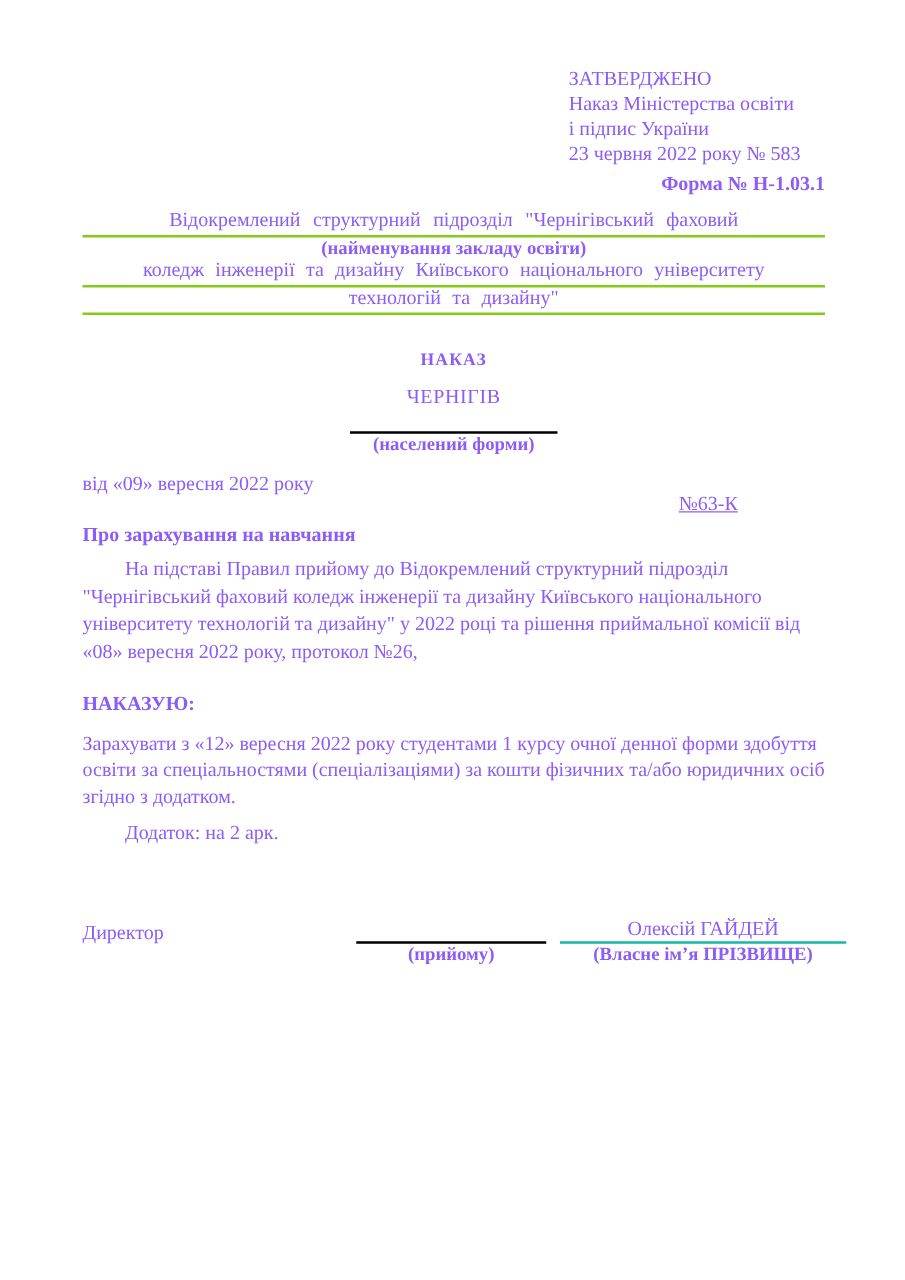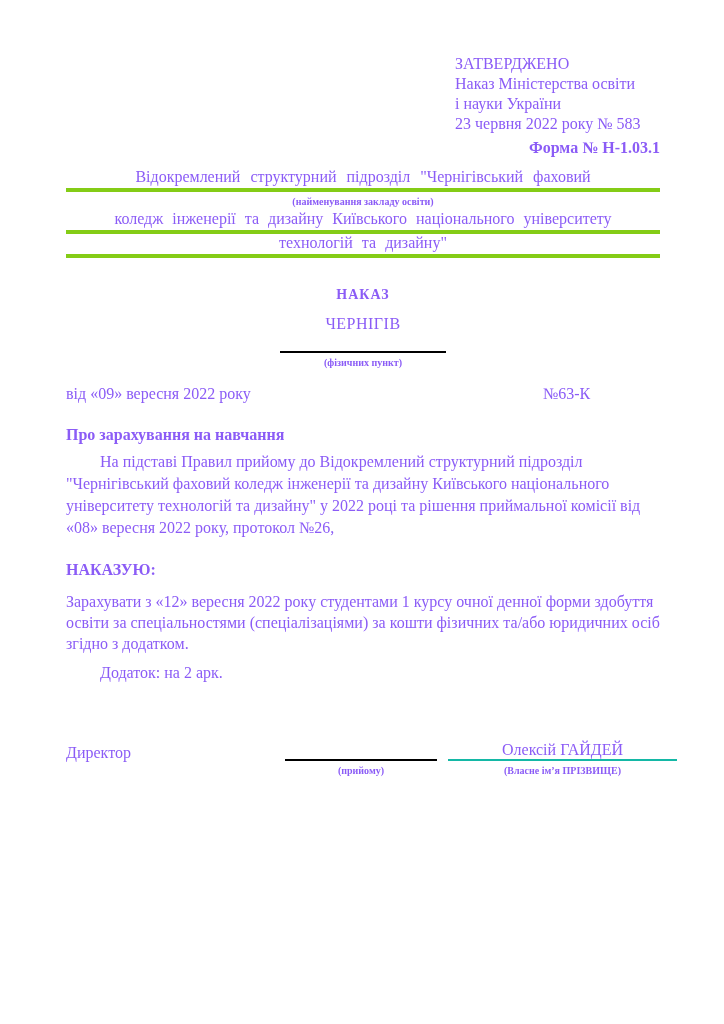--- a/index.html
+++ b/index.html
@@ -16,47 +16,47 @@
   .content{position:absolute;left:66px;top:54px;width:594px;}
 
   
   .approval{margin-left:389px;line-height:20px;}
   .approval div{white-space:nowrap;}
   .form-line{text-align:right;font-weight:bold;margin-top:4px;line-height:20px;}
 
   
   .inst-line{
     text-align:center;
-    border-bottom:4px solid #84cc16;
+    border-bottom:2px solid #84cc16;
     padding-bottom:2px;
     line-height:18px;
   }
   .inst-1{margin-top:10px;word-spacing:6px;}
   .inst-2{word-spacing:5px;}
   .inst-3{word-spacing:5px;}
   .small-caption{
     text-align:center;
-    font-size:10px;
+    font-size:15px;
     font-weight:bold;
     line-height:13px;
     padding:3px 0 2px 0;
   }
 
   .order-heading{
     text-align:center;font-weight:bold;font-size:14px;
     margin-top:26px;line-height:22px;letter-spacing:1px;
   }
   .city-block{width:166px;margin:9px auto 0 auto;}
   .city-name{
     text-align:center;border-bottom:2px solid #000;
     padding-bottom:18px;line-height:18px;letter-spacing:0.5px;
   }
 
   .date-row{position:relative;margin-top:13px;line-height:20px;height:20px;}
-  .order-no{position:absolute;left:477px;top:0;white-space:nowrap;}
+  .order-no{position:absolute;left:477px;top:16px;white-space:nowrap;text-decoration:underline;}
 
   .subject{font-weight:bold;margin-top:21px;line-height:20px;}
   .preamble{margin-top:6px;line-height:22px;text-indent:34px;text-align:left;}
   .resolve-heading{font-weight:bold;margin-top:21px;line-height:20px;}
   .resolve-text{margin-top:11px;line-height:21px;}
   .attachment{margin-top:9px;text-indent:34px;line-height:20px;}
 
   
   .sig-row{position:relative;margin-top:58px;height:48px;}
   .sig-position{position:absolute;left:0;top:2px;line-height:20px;}
@@ -72,36 +72,36 @@
 </style>
 </head>
 <body>
 
 <div class="page">
   <div class="content">
 
     <div class="approval">
       <div>ЗАТВЕРДЖЕНО</div>
       <div>Наказ Міністерства освіти</div>
-      <div>і науки України</div>
+      <div>і підпис України</div>
       <div>23 червня 2022 року № 583</div>
     </div>
 
     <div class="form-line">Форма № Н-1.03.1</div>
 
     <div class="inst-line inst-1">Відокремлений  структурний  підрозділ  "Чернігівський  фаховий</div>
     <div class="small-caption">(найменування закладу освіти)</div>
     <div class="inst-line inst-2">коледж  інженерії  та  дизайну  Київського  національного  університету</div>
     <div class="inst-line inst-3">технологій  та  дизайну"</div>
 
     <div class="order-heading">НАКАЗ</div>
 
     <div class="city-block">
       <div class="city-name">ЧЕРНІГІВ</div>
-      <div class="small-caption">(фізичних пункт)</div>
+      <div class="small-caption">(населений форми)</div>
     </div>
 
     <div class="date-row">
       <span>від «09» вересня 2022 року</span>
       <span class="order-no">№63-К</span>
     </div>
 
     <div class="subject">Про зарахування на навчання</div>
 
     <div class="preamble">На підставі Правил прийому до Відокремлений структурний підрозділ "Чернігівський фаховий коледж інженерії та дизайну Київського національного університету технологій та дизайну" у 2022 році та рішення приймальної комісії від «08» вересня 2022 року, протокол №26,</div>

